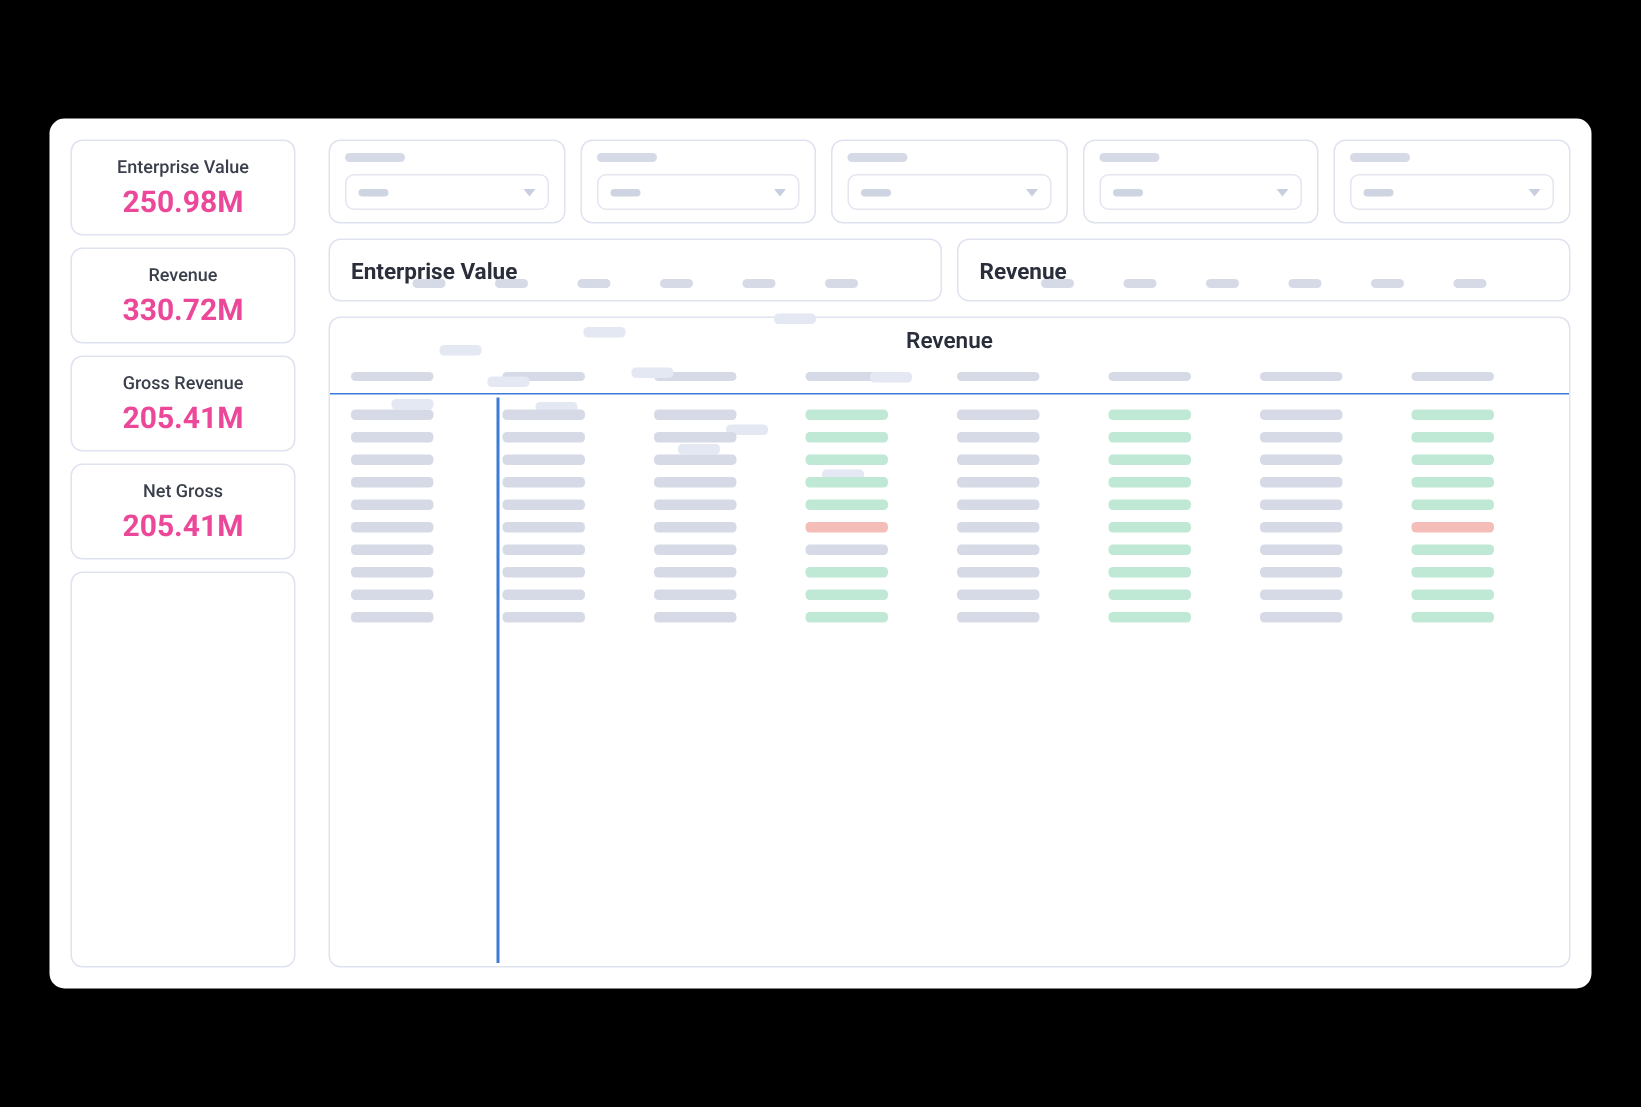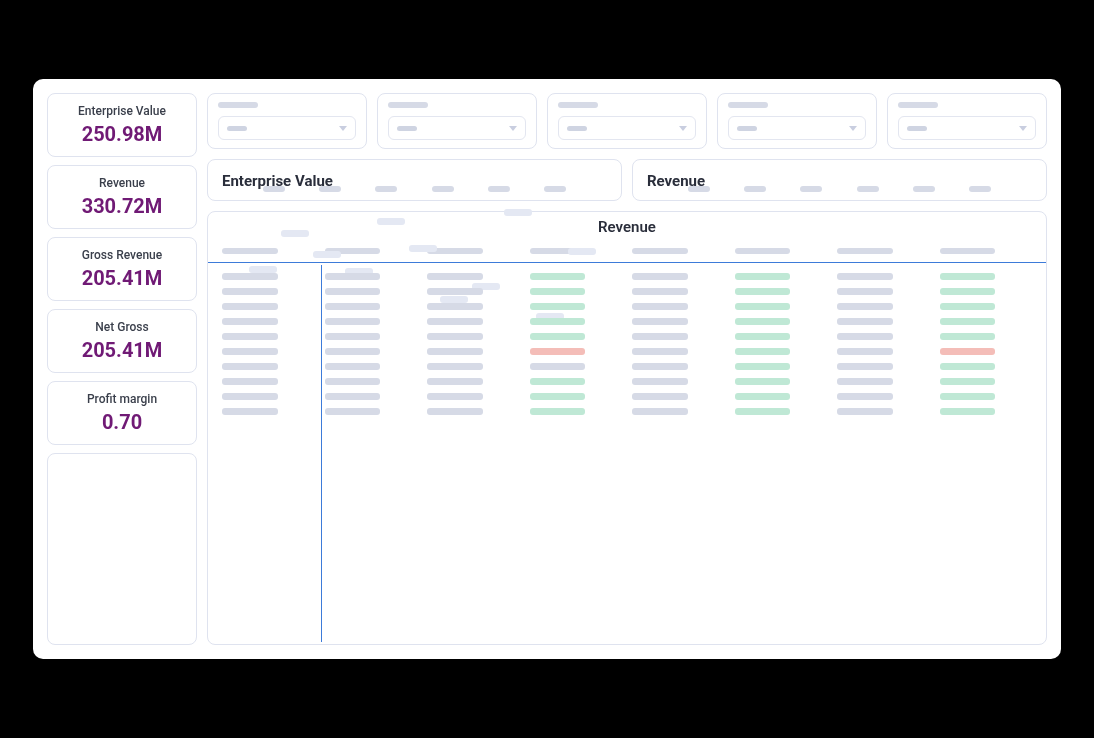--- a/index.html
+++ b/index.html
@@ -13,21 +13,21 @@
     align-items: center;
     justify-content: center;
   }
   .dashboard {
     background: #fff;
     width: 1028px;
     height: 580px;
     border-radius: 10px;
     padding: 14px;
     display: flex;
-    gap: 10px;
+    gap: 22px;
   }
   .sidebar {
     width: 150px;
     display: flex;
     flex-direction: column;
     gap: 8px;
   }
   .kpi-card {
     border: 1px solid #dfe3ef;
     border-radius: 8px;
@@ -36,21 +36,21 @@
   }
   .kpi-label {
     font-size: 12px;
     color: #3a3f4b;
     margin-bottom: 4px;
     font-weight: 500;
   }
   .kpi-value {
     font-size: 20px;
     font-weight: 700;
-    color: #701a75;
+    color: #ec4899;
   }
   .kpi-empty {
     border: 1px solid #dfe3ef;
     border-radius: 8px;
     flex: 1;
     min-height: 40px;
   }
   .main {
     flex: 1;
     display: flex;
@@ -212,24 +212,20 @@
       <div class="kpi-label">Revenue</div>
       <div class="kpi-value">330.72M</div>
     </div>
     <div class="kpi-card">
       <div class="kpi-label">Gross Revenue</div>
       <div class="kpi-value">205.41M</div>
     </div>
     <div class="kpi-card">
       <div class="kpi-label">Net Gross</div>
       <div class="kpi-value">205.41M</div>
-    </div>
-    <div class="kpi-card">
-      <div class="kpi-label">Profit margin</div>
-      <div class="kpi-value">0.70</div>
     </div>
     <div class="kpi-empty"></div>
   </div>
 
   <div class="main">
 
     <div class="filters-row">
       <div class="filter-card">
         <div class="ph-line short"></div>
         <div class="select-box">

